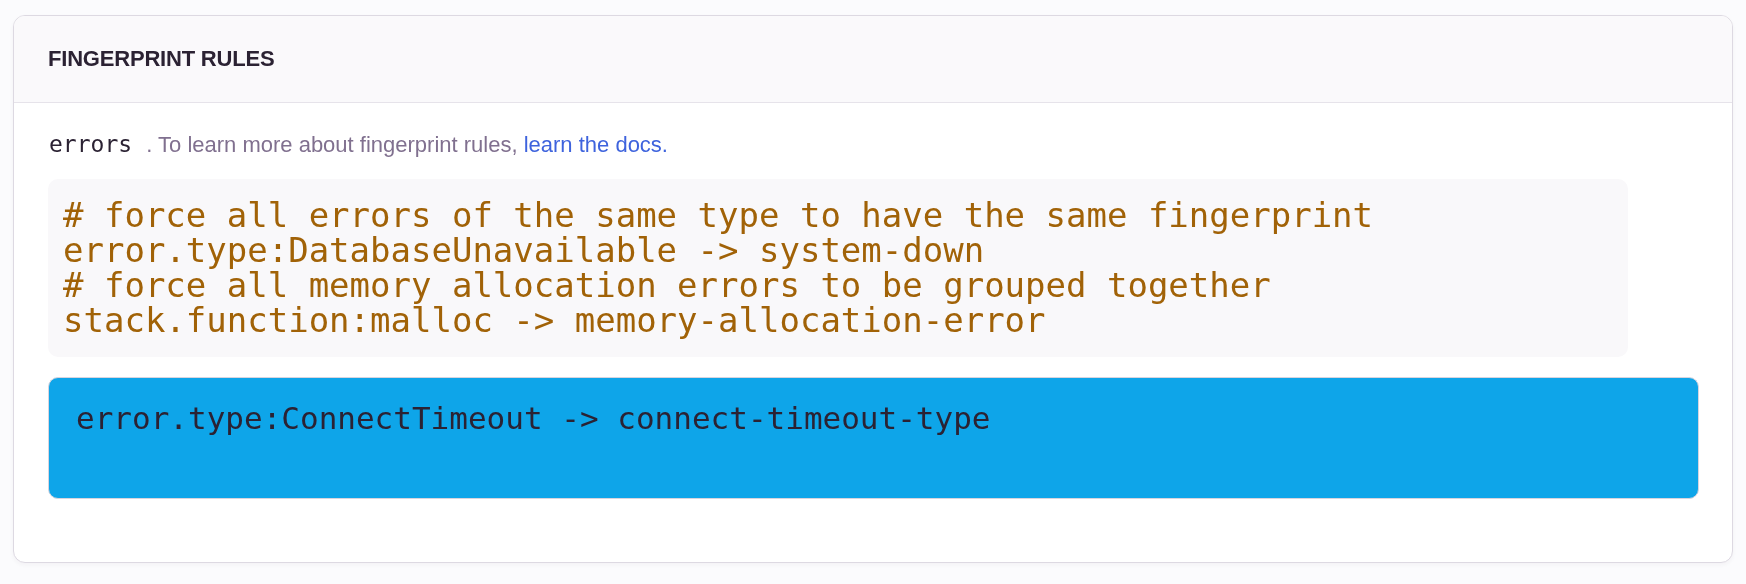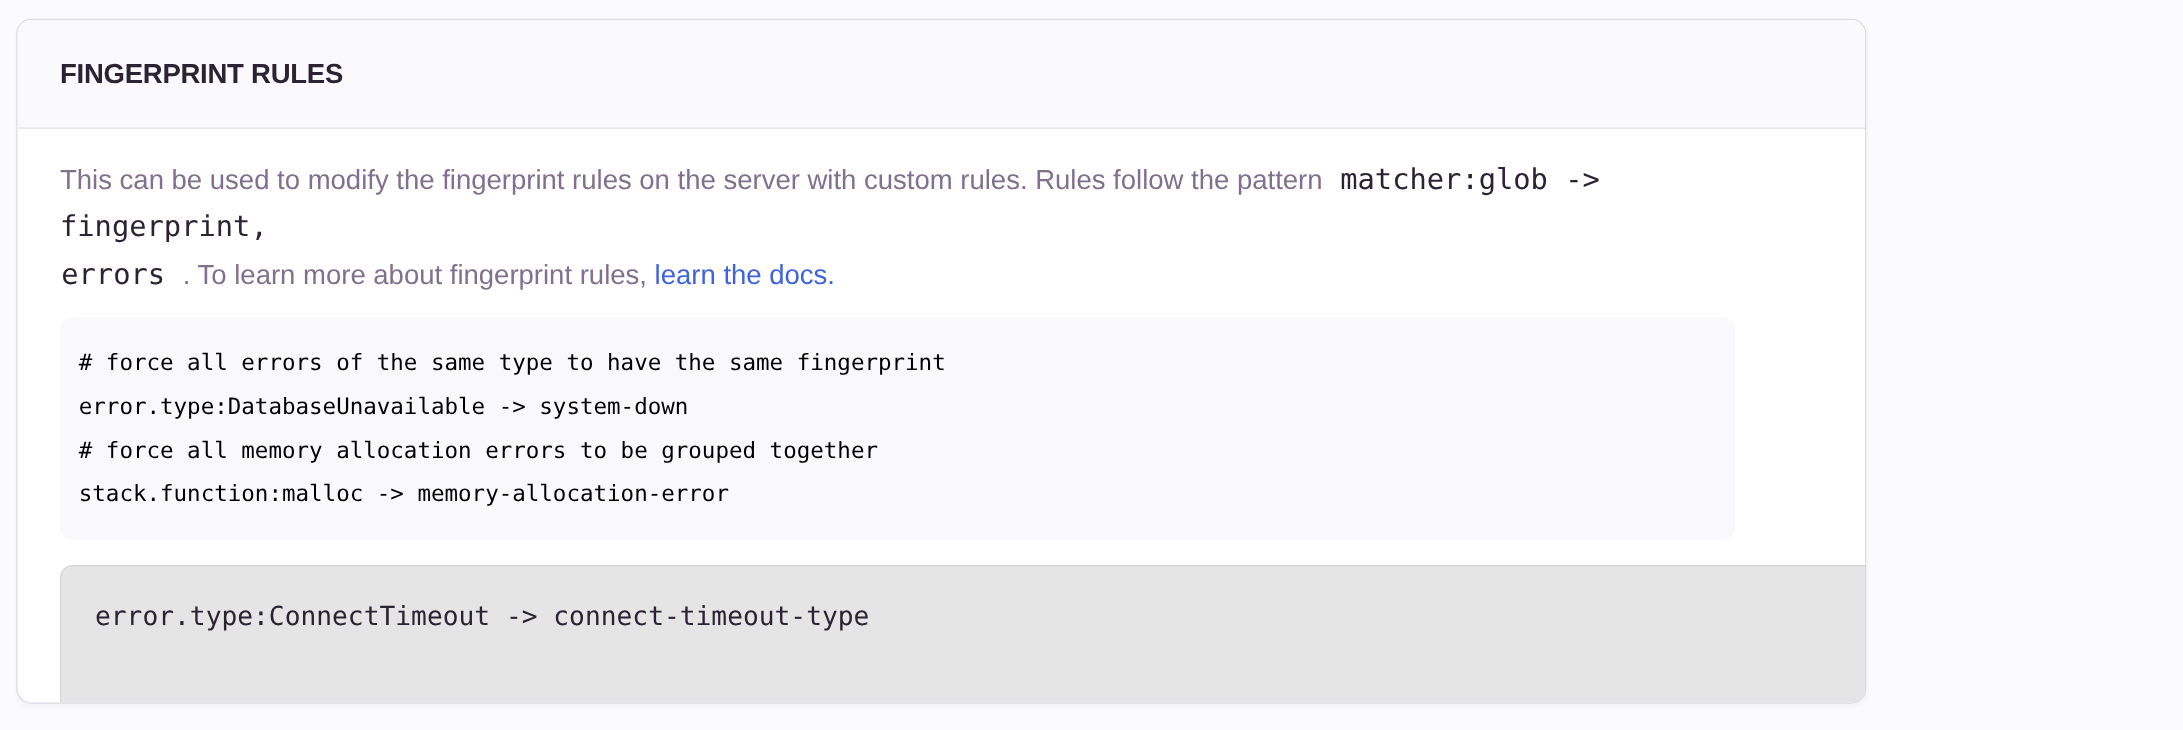--- a/index.html
+++ b/index.html
@@ -11,21 +11,21 @@
     height: 584px;
     background: #FBFBFD;
     font-family: "Liberation Sans", sans-serif;
     position: relative;
     overflow: hidden;
   }
   .panel {
     position: absolute;
     left: 13px;
     top: 15px;
-    width: 1480px;
+    width: 1720px;
     height: 548px;
     background: #FFFFFF;
     border: 1.5px solid #DDD9E2;
     border-radius: 12px;
     box-sizing: border-box;
     box-shadow: 0 2px 4px rgba(43,34,51,0.04);
     overflow: hidden;
   }
   .panel-header {
     height: 87px;
@@ -67,54 +67,53 @@
   .docs-link {
     color: #3E63DD;
     text-decoration: none;
   }
   .example-code {
     margin: 0 70px 20px 0;
     background: #F9F8FA;
     border-radius: 10px;
     padding: 19px 15px;
     font-family: "DejaVu Sans Mono", "Liberation Mono", monospace;
-    font-size: 18px;
+    font-size: 34px;
     line-height: 35px;
-    color: #000000;
+    color: #a16207;
     white-space: pre;
     overflow: hidden;
   }
   .rules-input {
     display: block;
     width: 1651px;
     height: 122px;
     box-sizing: border-box;
-    background: #e5e5e5;
+    background: #0ea5e9;
     border: 1.5px solid #D8D4DE;
     border-radius: 10px;
     padding: 23px 27px;
     font-family: "DejaVu Sans Mono", "Liberation Mono", monospace;
-    font-size: 21px;
+    font-size: 31px;
     line-height: 35px;
     color: #2B2233;
     resize: none;
     outline: none;
     overflow: hidden;
   }
 </style>
 </head>
 <body>
 
 <div class="panel">
   <div class="panel-header">
     <h2 class="panel-title">FINGERPRINT RULES</h2>
   </div>
   <div class="panel-body">
     <p class="description">
-      <span class="desc-line"><span>This can be used to modify the fingerprint rules on the server with custom rules. Rules follow the pattern </span><code class="inline-code">matcher:glob -&gt; fingerprint,</code></span>
       <span class="desc-line"><code class="inline-code inline-code-first">errors</code><span> . To learn more about fingerprint rules, </span><a class="docs-link" href="#">learn the docs.</a></span>
     </p>
     <pre class="example-code"># force all errors of the same type to have the same fingerprint
 error.type:DatabaseUnavailable -&gt; system-down
 # force all memory allocation errors to be grouped together
 stack.function:malloc -&gt; memory-allocation-error</pre>
     <textarea class="rules-input" spellcheck="false" style="">error.type:ConnectTimeout -&gt; connect-timeout-type</textarea>
   </div>
 </div>
 

